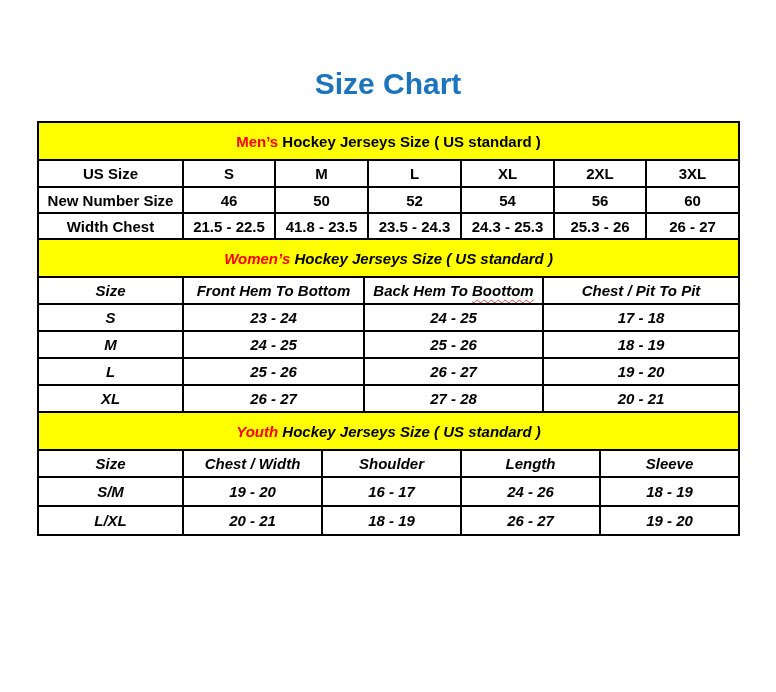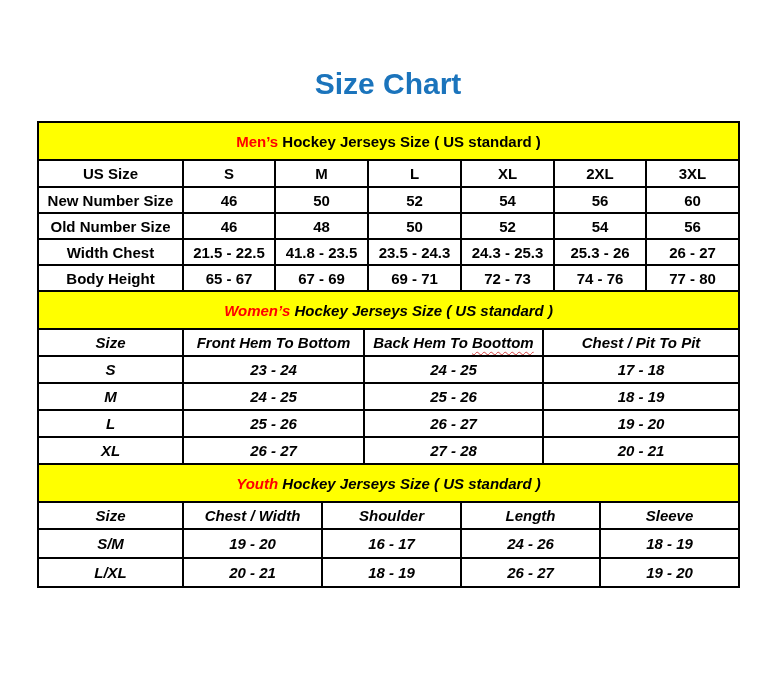--- a/index.html
+++ b/index.html
@@ -90,45 +90,27 @@
     <tr>
       <td>New Number Size</td>
       <td>46</td>
       <td>50</td>
       <td>52</td>
       <td>54</td>
       <td>56</td>
       <td>60</td>
     </tr>
     <tr>
-      <td>Old Number Size</td>
-      <td>46</td>
-      <td>48</td>
-      <td>50</td>
-      <td>52</td>
-      <td>54</td>
-      <td>56</td>
-    </tr>
-    <tr>
       <td>Width Chest</td>
       <td>21.5 - 22.5</td>
       <td>41.8 - 23.5</td>
       <td>23.5 - 24.3</td>
       <td>24.3 - 25.3</td>
       <td>25.3 - 26</td>
       <td>26 - 27</td>
-    </tr>
-    <tr>
-      <td>Body Height</td>
-      <td>65 - 67</td>
-      <td>67 - 69</td>
-      <td>69 - 71</td>
-      <td>72 - 73</td>
-      <td>74 - 76</td>
-      <td>77 - 80</td>
     </tr>
   </tbody>
     </table>
 
   <table class="size-table women">
     <colgroup>
       <col style="width:145px">
         <col style="width:181px">
         <col style="width:179px">
         <col style="width:196px">

